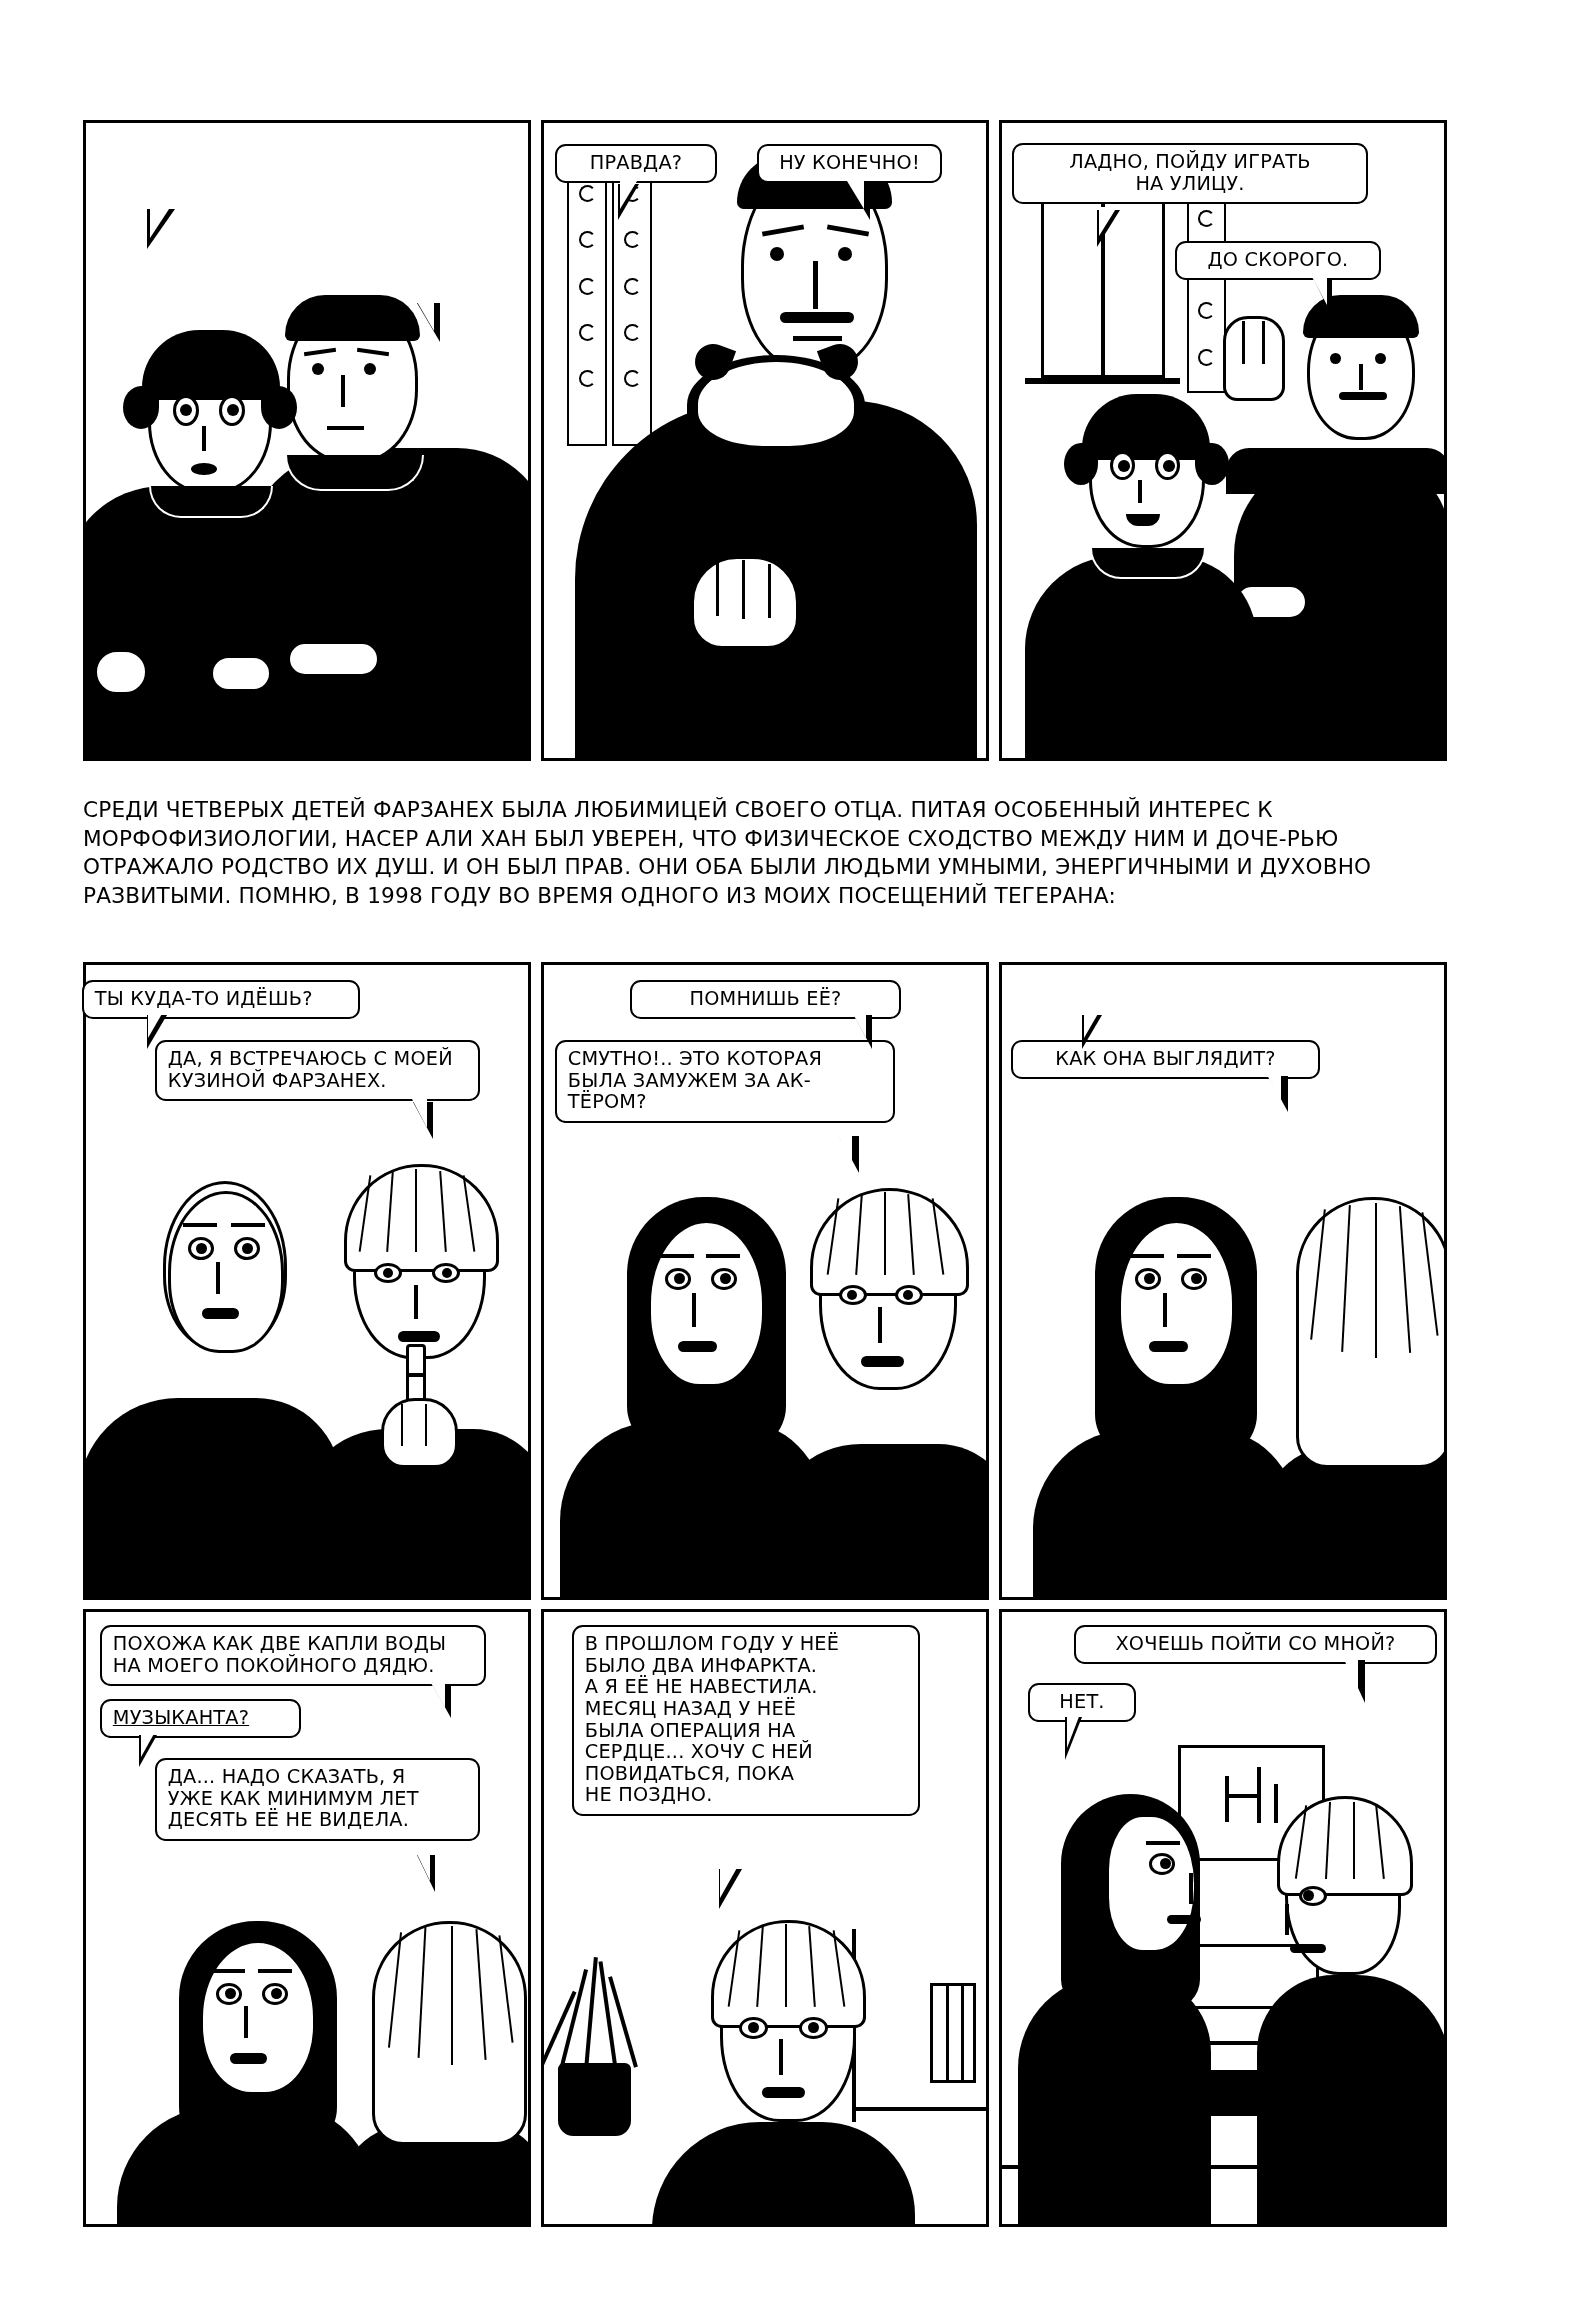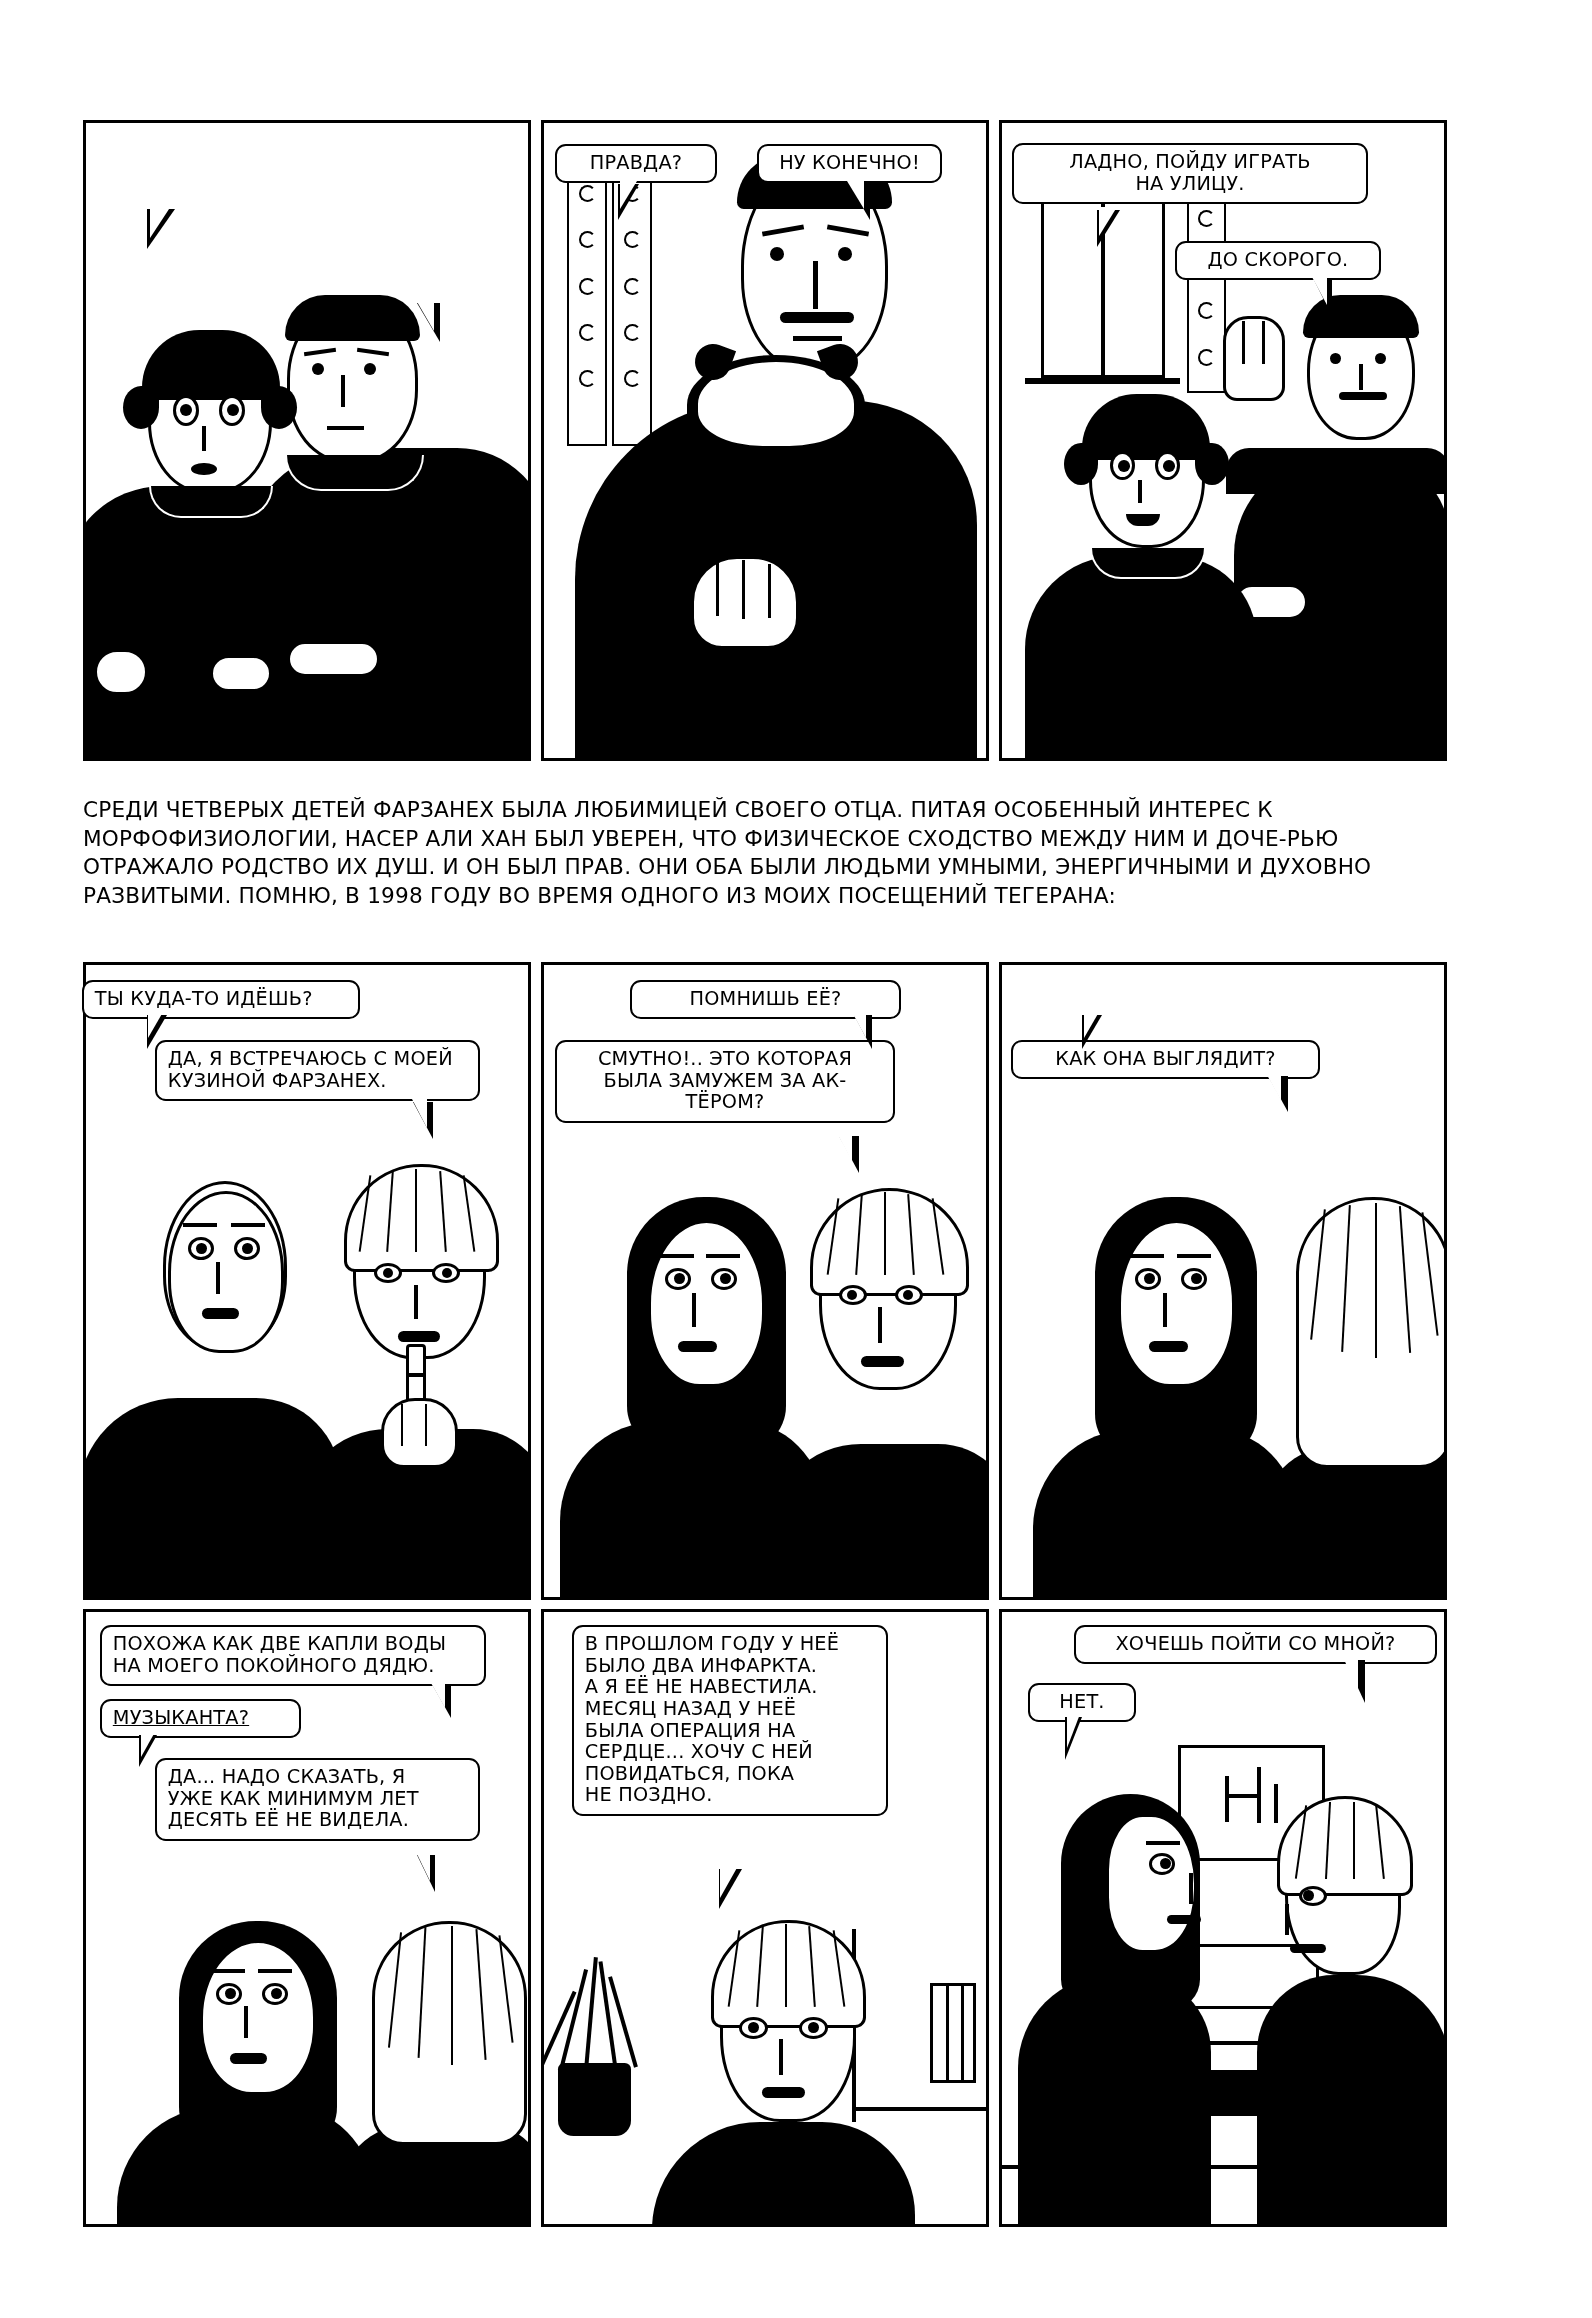--- a/index.html
+++ b/index.html
@@ -332,21 +332,21 @@
     <div class="blob" style="left:334px; top:342px; width:3.9px; height:36px;"></div>
     <div class="blob" style="left:317px; top:391px; width:43px; height:10.8px; border-radius:6.2px;"></div>
   </div>
 
   <div class="balloon center" style="left:630px; top:980px; width:271px;">
     <span style="white-space:pre-line;">ПОМНИШЬ ЕЁ?</span>
   </div>
   <div class="tail" style="left:854px; top:1015px; border-left:18.5px solid transparent; border-right:0 solid transparent; border-top:34px solid #000;"></div>
   <div class="tail" style="left:852px; top:1012px; border-left:14px solid transparent; border-right:0 solid transparent; border-top:26px solid #fff;"></div>
 
-  <div class="balloon" style="left:555px; top:1040px; width:340px;text-align:center;">
+  <div class="balloon" style="left:555px; top:1040px; width:340px;">
     <span style="white-space:pre-line;">СМУТНО!.. ЭТО КОТОРАЯ
 БЫЛА ЗАМУЖЕМ ЗА АК-
 ТЁРОМ?</span>
   </div>
   <div class="tail" style="left:839px; top:1136px; border-left:20px solid transparent; border-right:0 solid transparent; border-top:37px solid #000;"></div>
   <div class="tail" style="left:837px; top:1133px; border-left:15.5px solid transparent; border-right:0 solid transparent; border-top:29px solid #fff;"></div>
 
   <div class="panel" style="left:999px; top:962px; width:448px; height:638px;">
     <div class="blob" style="left:31px; top:464px; width:263px; height:178px; border-radius:100px 85px 0 0;"></div>
     <div class="blob" style="left:93px; top:232px; width:162px; height:263px; border-radius:77px 77px 46px 46px;"></div>
@@ -445,21 +445,21 @@
     <div class="ink" style="left:267px; top:314px; width:2.3px; height:81px; transform:rotate(-4deg);"></div>
     <div class="ink" style="left:294px; top:318px; width:2.3px; height:77px; transform:rotate(-8deg);"></div>
     <div class="blob r50" style="left:195px; top:405px; width:29px; height:21.6px; background:#fff; border:3.1px solid #000; box-sizing:border-box;"></div>
     <div class="blob r50" style="left:204px; top:410px; width:10.8px; height:10.8px;"></div>
     <div class="blob r50" style="left:255px; top:405px; width:29px; height:21.6px; background:#fff; border:3.1px solid #000; box-sizing:border-box;"></div>
     <div class="blob r50" style="left:264px; top:410px; width:10.8px; height:10.8px;"></div>
     <div class="blob" style="left:235px; top:427px; width:3.9px; height:36px;"></div>
     <div class="blob" style="left:218px; top:475px; width:43px; height:10.8px; border-radius:6.2px;"></div>
   </div>
 
-  <div class="balloon" style="left:572px; top:1625px; width:316px;">
+  <div class="balloon" style="left:572px; top:1625px; width:348px;">
     <span style="white-space:pre-line;">В ПРОШЛОМ ГОДУ У НЕЁ
 БЫЛО ДВА ИНФАРКТА.
 А Я ЕЁ НЕ НАВЕСТИЛА.
 МЕСЯЦ НАЗАД У НЕЁ
 БЫЛА ОПЕРАЦИЯ НА
 СЕРДЦЕ... ХОЧУ С НЕЙ
 ПОВИДАТЬСЯ, ПОКА
 НЕ ПОЗДНО.</span>
   </div>
   <div class="tail" style="left:719px; top:1869px; border-left:0 solid transparent; border-right:23px solid transparent; border-top:40px solid #000;"></div>

